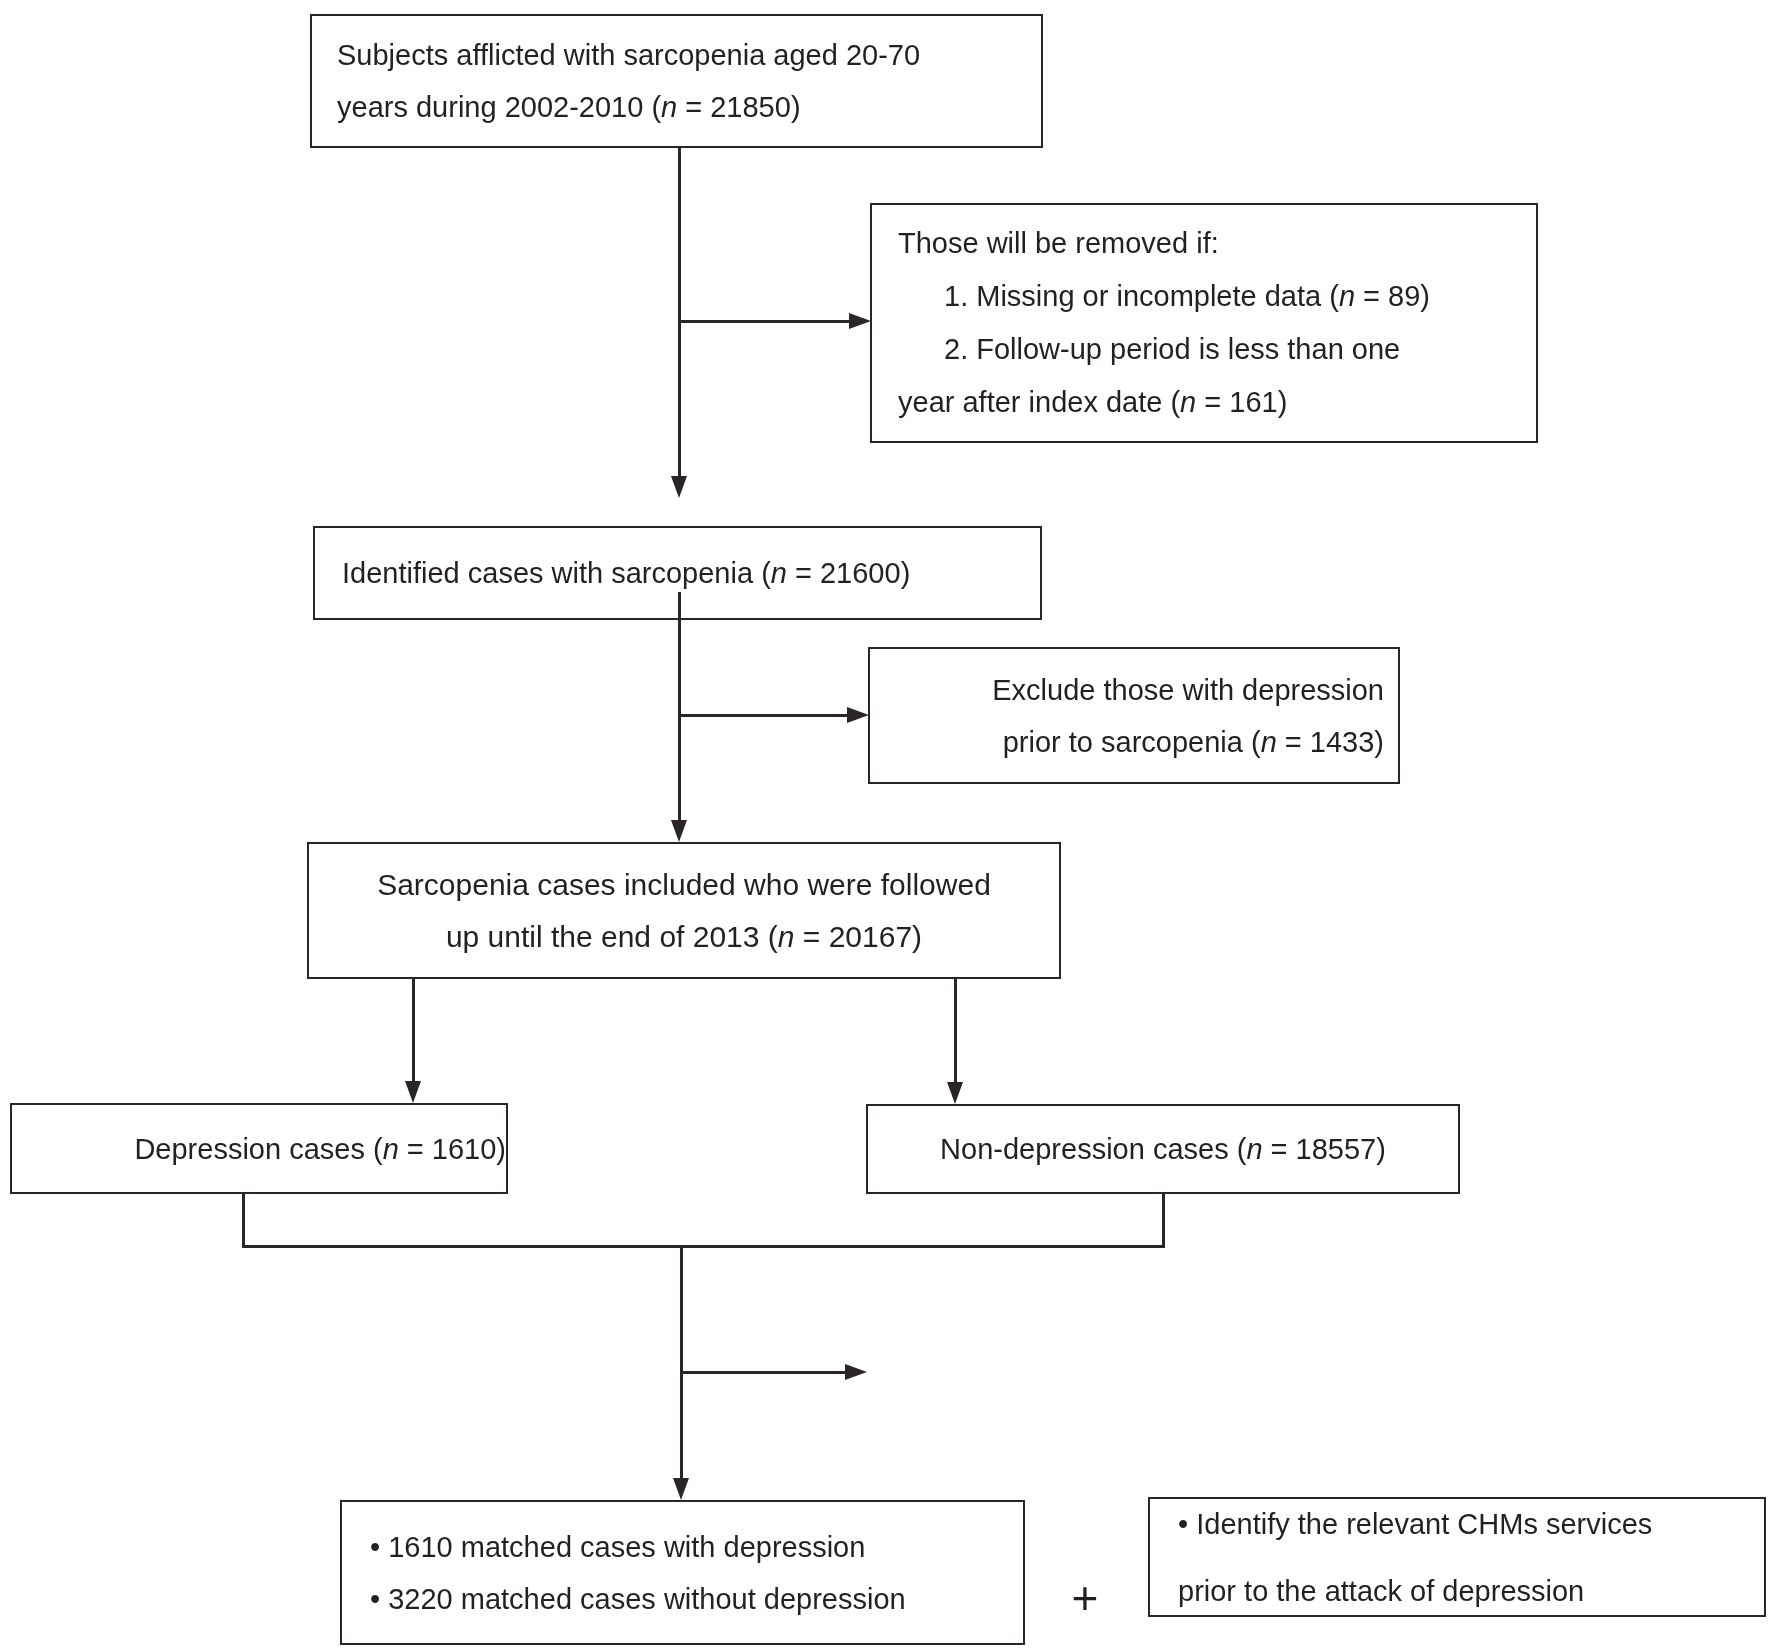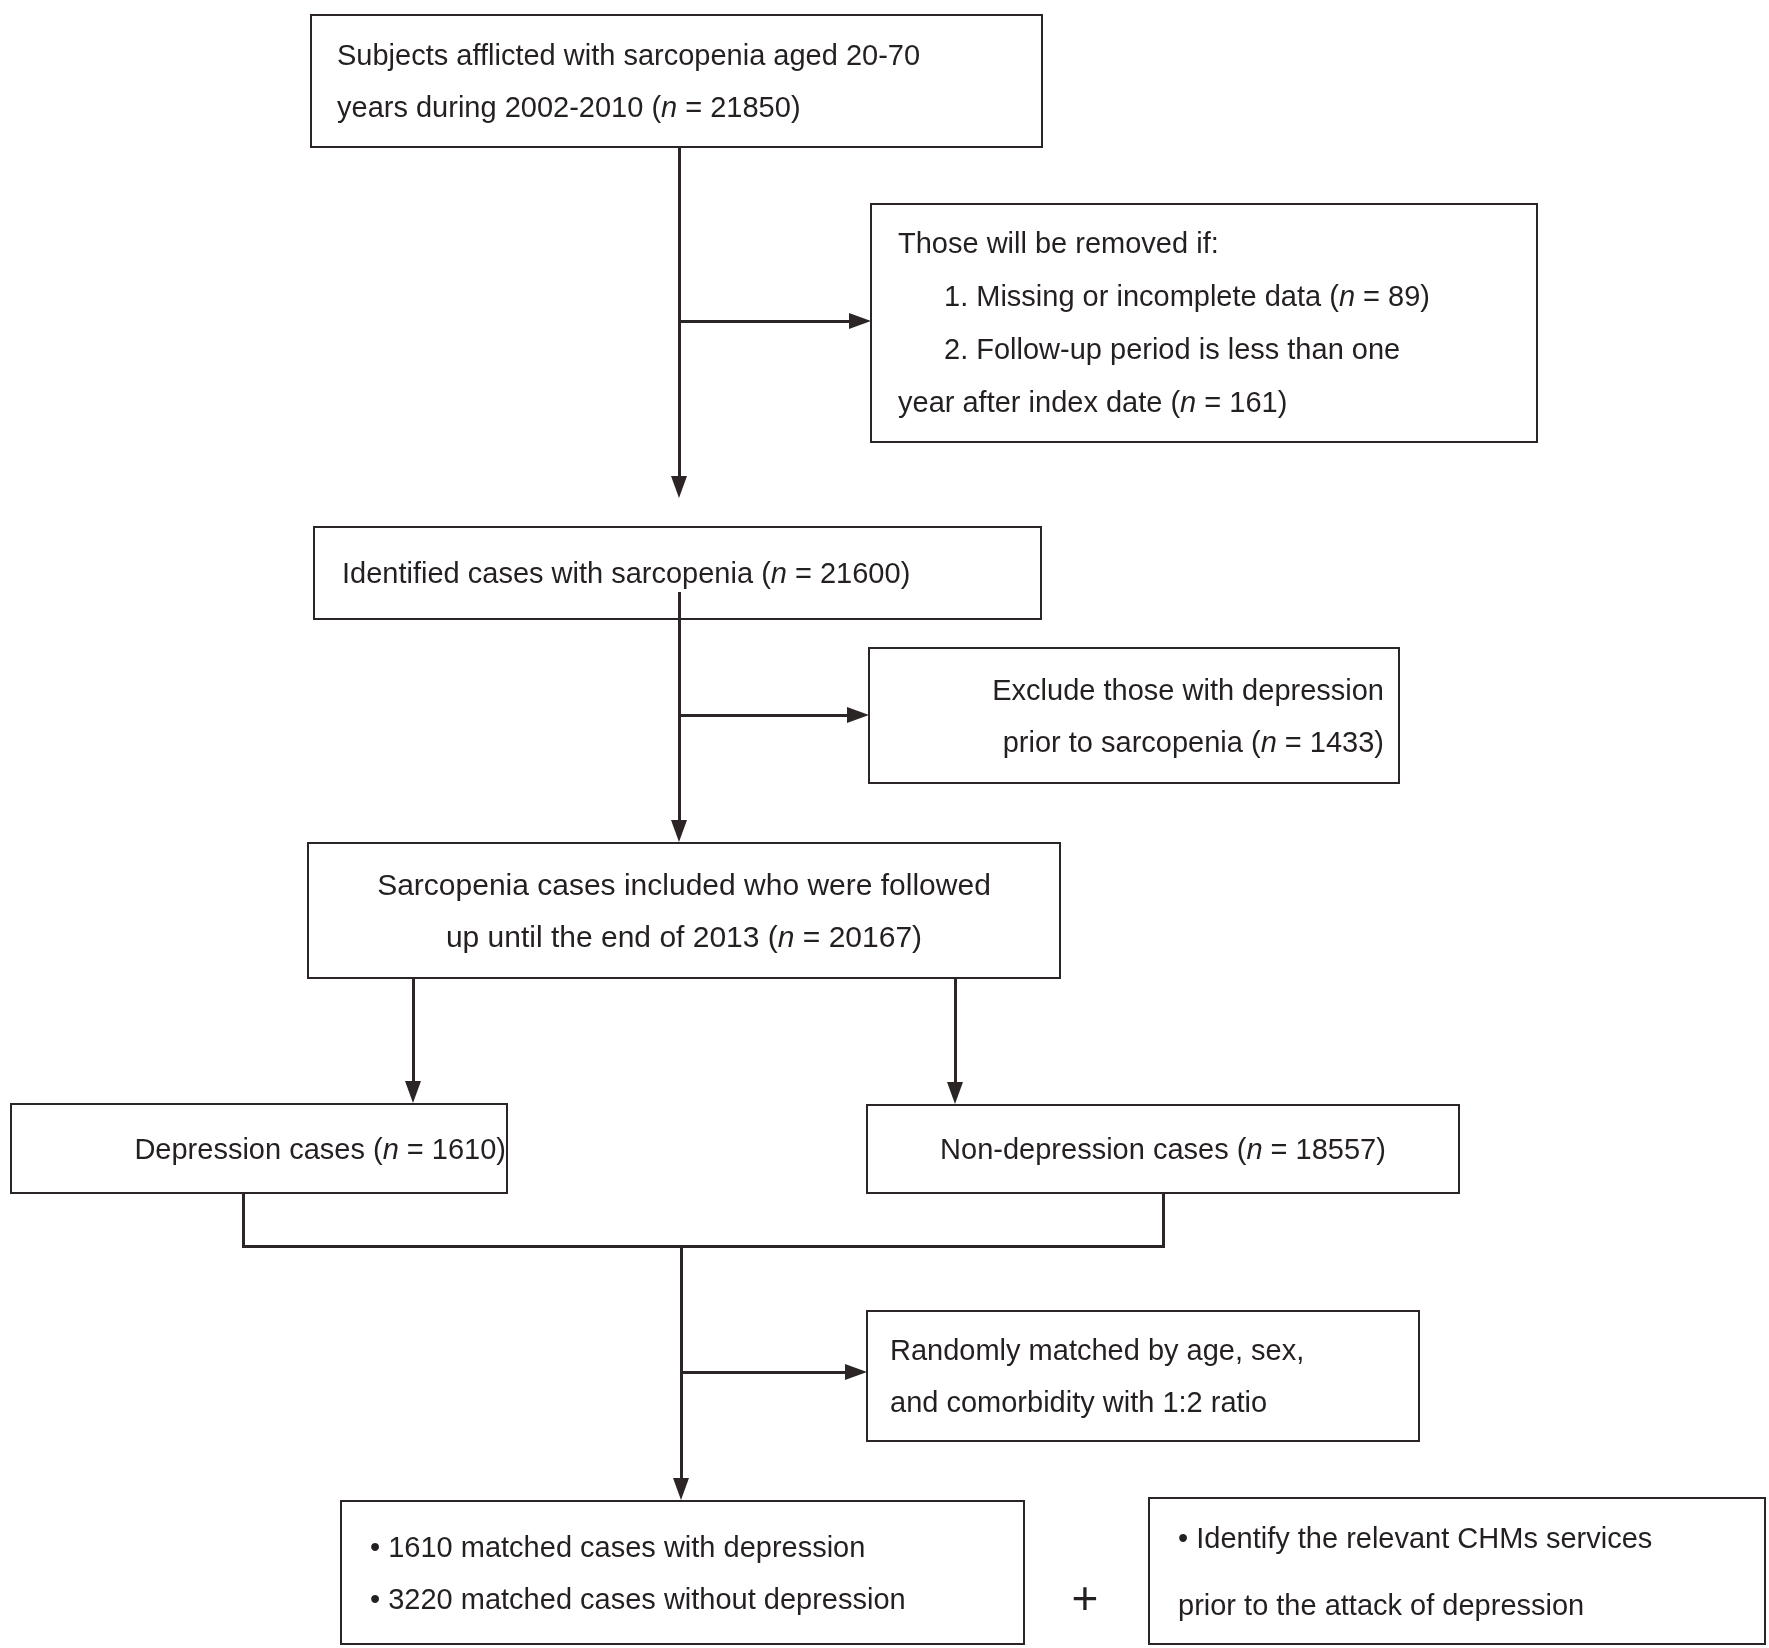--- a/index.html
+++ b/index.html
@@ -24,21 +24,21 @@
 
   #box-subjects{left:310px;top:14px;width:733px;height:134px;padding:0 14px 0 25px;}
   #box-removal{left:870px;top:203px;width:668px;height:240px;padding:0 12px 0 26px;line-height:53px;}
   #box-identified{left:313px;top:498px;width:729px;height:94px;padding:0 14px 0 27px;margin-top:28px;}
   #box-exclude{left:868px;top:647px;width:532px;height:137px;padding:0 14px 0 22px;text-align:right;}
   #box-followed{left:307px;top:842px;width:754px;height:137px;text-align:center;font-size:30px;}
   #box-depression{left:10px;top:1103px;width:498px;height:91px;text-align:right;}
   #box-nondepression{left:866px;top:1104px;width:594px;height:90px;text-align:center;}
   #box-matched{left:866px;top:1310px;width:554px;height:132px;padding:0 14px 0 22px;}
   #box-matchedcases{left:340px;top:1500px;width:685px;height:145px;padding:0 14px 0 28px;}
-  #box-chm{left:1148px;top:1497px;width:618px;height:148px;padding:0 22px 0 28px;gap:15px;}
+  #box-chm{left:1148px;top:1497px;width:618px;height:120px;padding:0 22px 0 28px;gap:15px;}
 
   #plus{position:absolute;left:1040px;top:1568px;width:90px;text-align:center;
         font-size:46px;line-height:60px;color:#241f20;}
 
   #v1{left:678px;top:148px;height:330px;}   #a1{left:671px;top:476px;}
   #h2{left:679px;top:320px;width:170px;}    #ar2{left:849px;top:313px;}
   #v3{left:678px;top:592px;height:230px;}   #a3{left:671px;top:820px;}
   #h4{left:679px;top:714px;width:168px;}    #ar4{left:847px;top:707px;}
   #v5{left:412px;top:979px;height:104px;}   #a5{left:405px;top:1081px;}
   #v6{left:954px;top:979px;height:105px;}   #a6{left:947px;top:1082px;}
@@ -80,24 +80,20 @@
   </div>
 
   <div class="box" id="box-depression">
     <div class="line"><span>Depression cases (</span><span class="n">n</span><span> = 1610)</span></div>
   </div>
 
   <div class="box" id="box-nondepression">
     <div class="line"><span>Non-depression cases (</span><span class="n">n</span><span> = 18557)</span></div>
   </div>
 
-  <div class="box" id="box-matched">
-    <div class="line"><span>Randomly matched by age, sex,</span></div>
-    <div class="line"><span>and comorbidity with 1:2 ratio</span></div>
-  </div>
 
   <div class="box" id="box-matchedcases">
     <div class="line"><span>• 1610 matched cases with depression</span></div>
     <div class="line"><span>• 3220 matched cases without depression</span></div>
   </div>
 
   <div id="plus">+</div>
 
   <div class="box" id="box-chm">
     <div class="line"><span>• Identify the relevant CHMs services</span></div>

